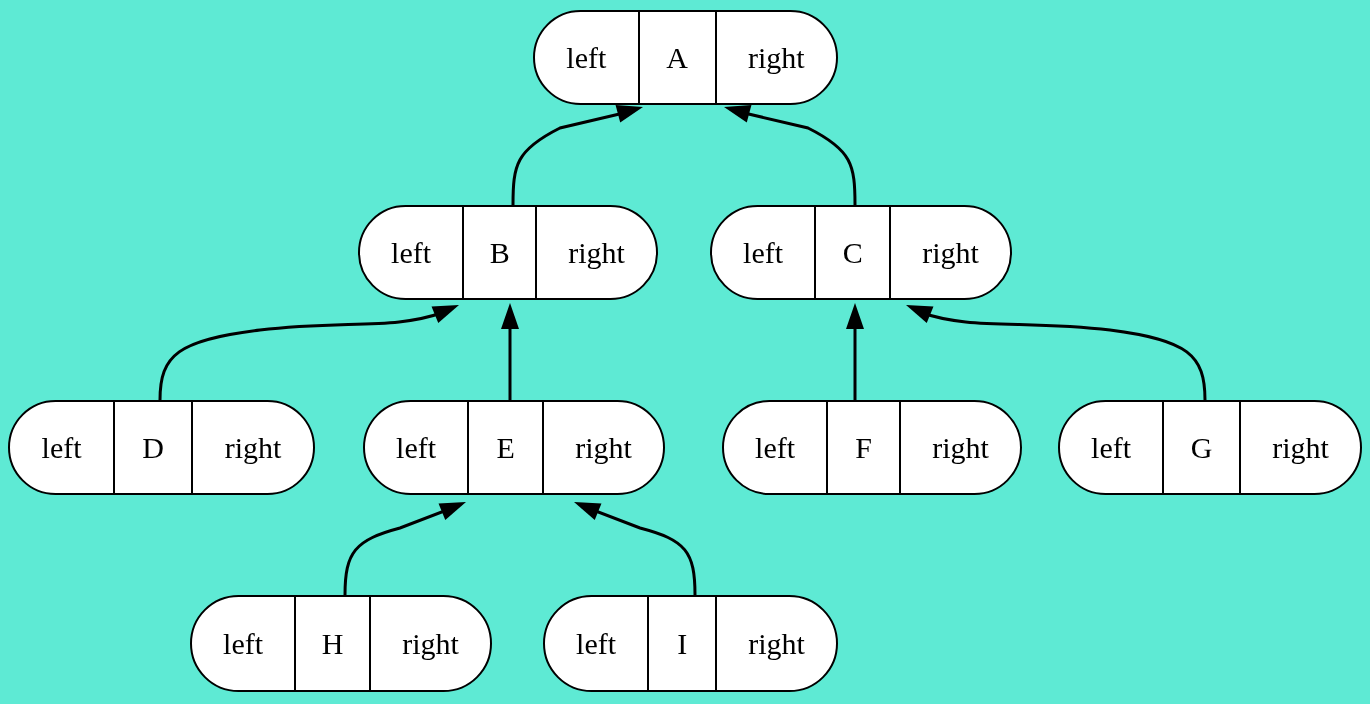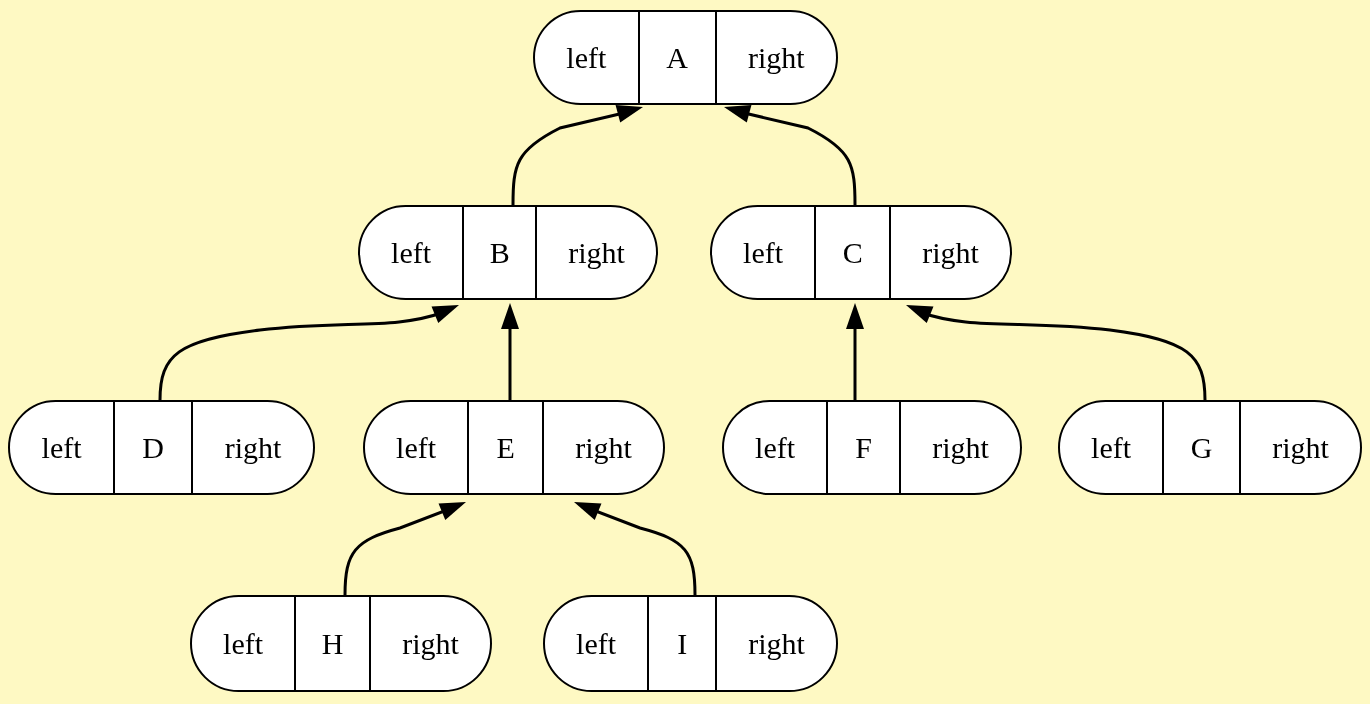--- a/index.html
+++ b/index.html
@@ -4,21 +4,21 @@
 <style>
   html, body {
     margin: 0;
     padding: 0;
     background: #ffffff;
   }
   #canvas {
     position: relative;
     width: 1370px;
     height: 704px;
-    background: #fef9c3;
+    background: #5eead4;
     overflow: hidden;
     font-family: "Liberation Serif", "DejaVu Serif", serif;
   }
   #edge-layer {
     position: absolute;
     left: 0;
     top: 0;
     width: 1370px;
     height: 704px;
     pointer-events: none;

